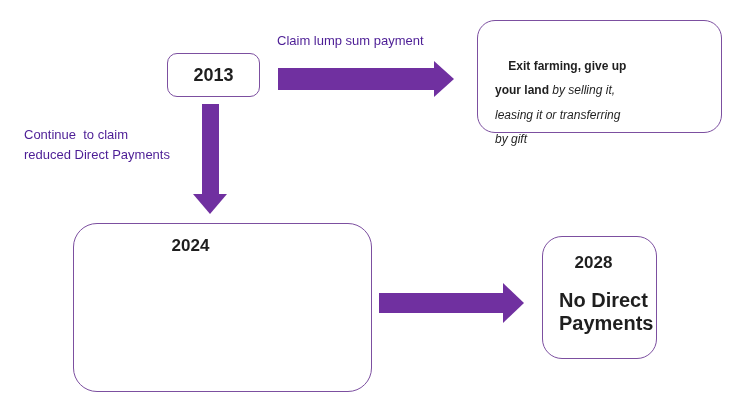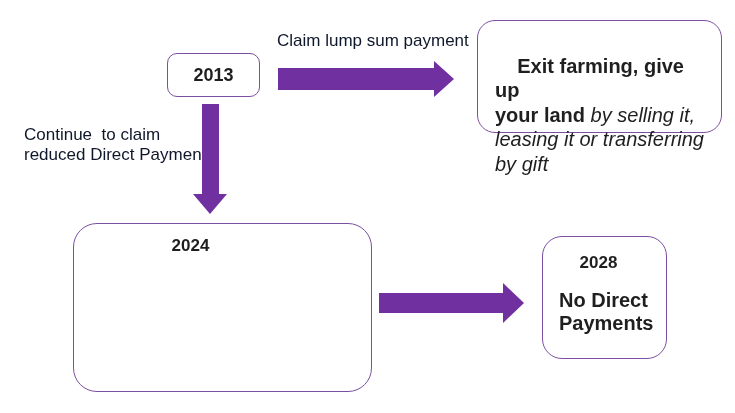--- a/index.html
+++ b/index.html
@@ -28,22 +28,22 @@
   #box-2022{
     left:167px;top:53px;width:93px;height:44px;
     border-radius:10px;
     display:flex;align-items:center;justify-content:center;
     font-weight:700;font-size:18px;
   }
 
   
   .flowlabel{
     position:absolute;
-    font-size:17px;line-height:19.5px;
-    color:#0f172a;
+    font-size:13px;line-height:19.5px;
+    color:#4c1d95;
   }
   #label-claim{left:277px;top:31px;}
   #label-continue{left:24px;top:125px;}
 
   
   .shaft{position:absolute;background:var(--arrow);}
   .head{position:absolute;width:0;height:0;}
   #arrow1-shaft{left:278px;top:68px;width:156px;height:22px;}
   #arrow1-head{left:434px;top:61px;
     border-top:18px solid transparent;border-bottom:18px solid transparent;
@@ -55,21 +55,21 @@
   #arrow3-shaft{left:379px;top:293px;width:124px;height:20px;}
   #arrow3-head{left:503px;top:283px;
     border-top:20px solid transparent;border-bottom:20px solid transparent;
     border-left:21px solid var(--arrow);}
 
   
   #box-exit{
     left:477px;top:20px;width:245px;height:113px;
     border-radius:18px;
     padding:8px 10px 0 17px;
-    font-size:20px;line-height:24.5px;
+    font-size:12px;line-height:24.5px;
   }
   .b{font-weight:700;}
   .i{font-style:italic;}
 
   
   #box-2024{
     left:73px;top:223px;width:299px;height:169px;
     border-radius:24px;
     padding-top:12px;
   }
@@ -79,21 +79,21 @@
     font-weight:700;font-size:17px;line-height:20px;
   }
   #box-2024 .body{
     margin:17px 0 0 42px;
     width:205px;
     font-size:16px;line-height:23px;
   }
 
   
   #box-2028{
-    left:542px;top:236px;width:125px;height:123px;
+    left:542px;top:236px;width:115px;height:123px;
     border-radius:20px;
     padding-top:16px;
   }
   #box-2028 .heading{
     text-align:center;
     padding-right:12px;
     font-weight:700;font-size:17px;line-height:20px;
   }
   #box-2028 .body{
     margin:16px 0 0 16px;

